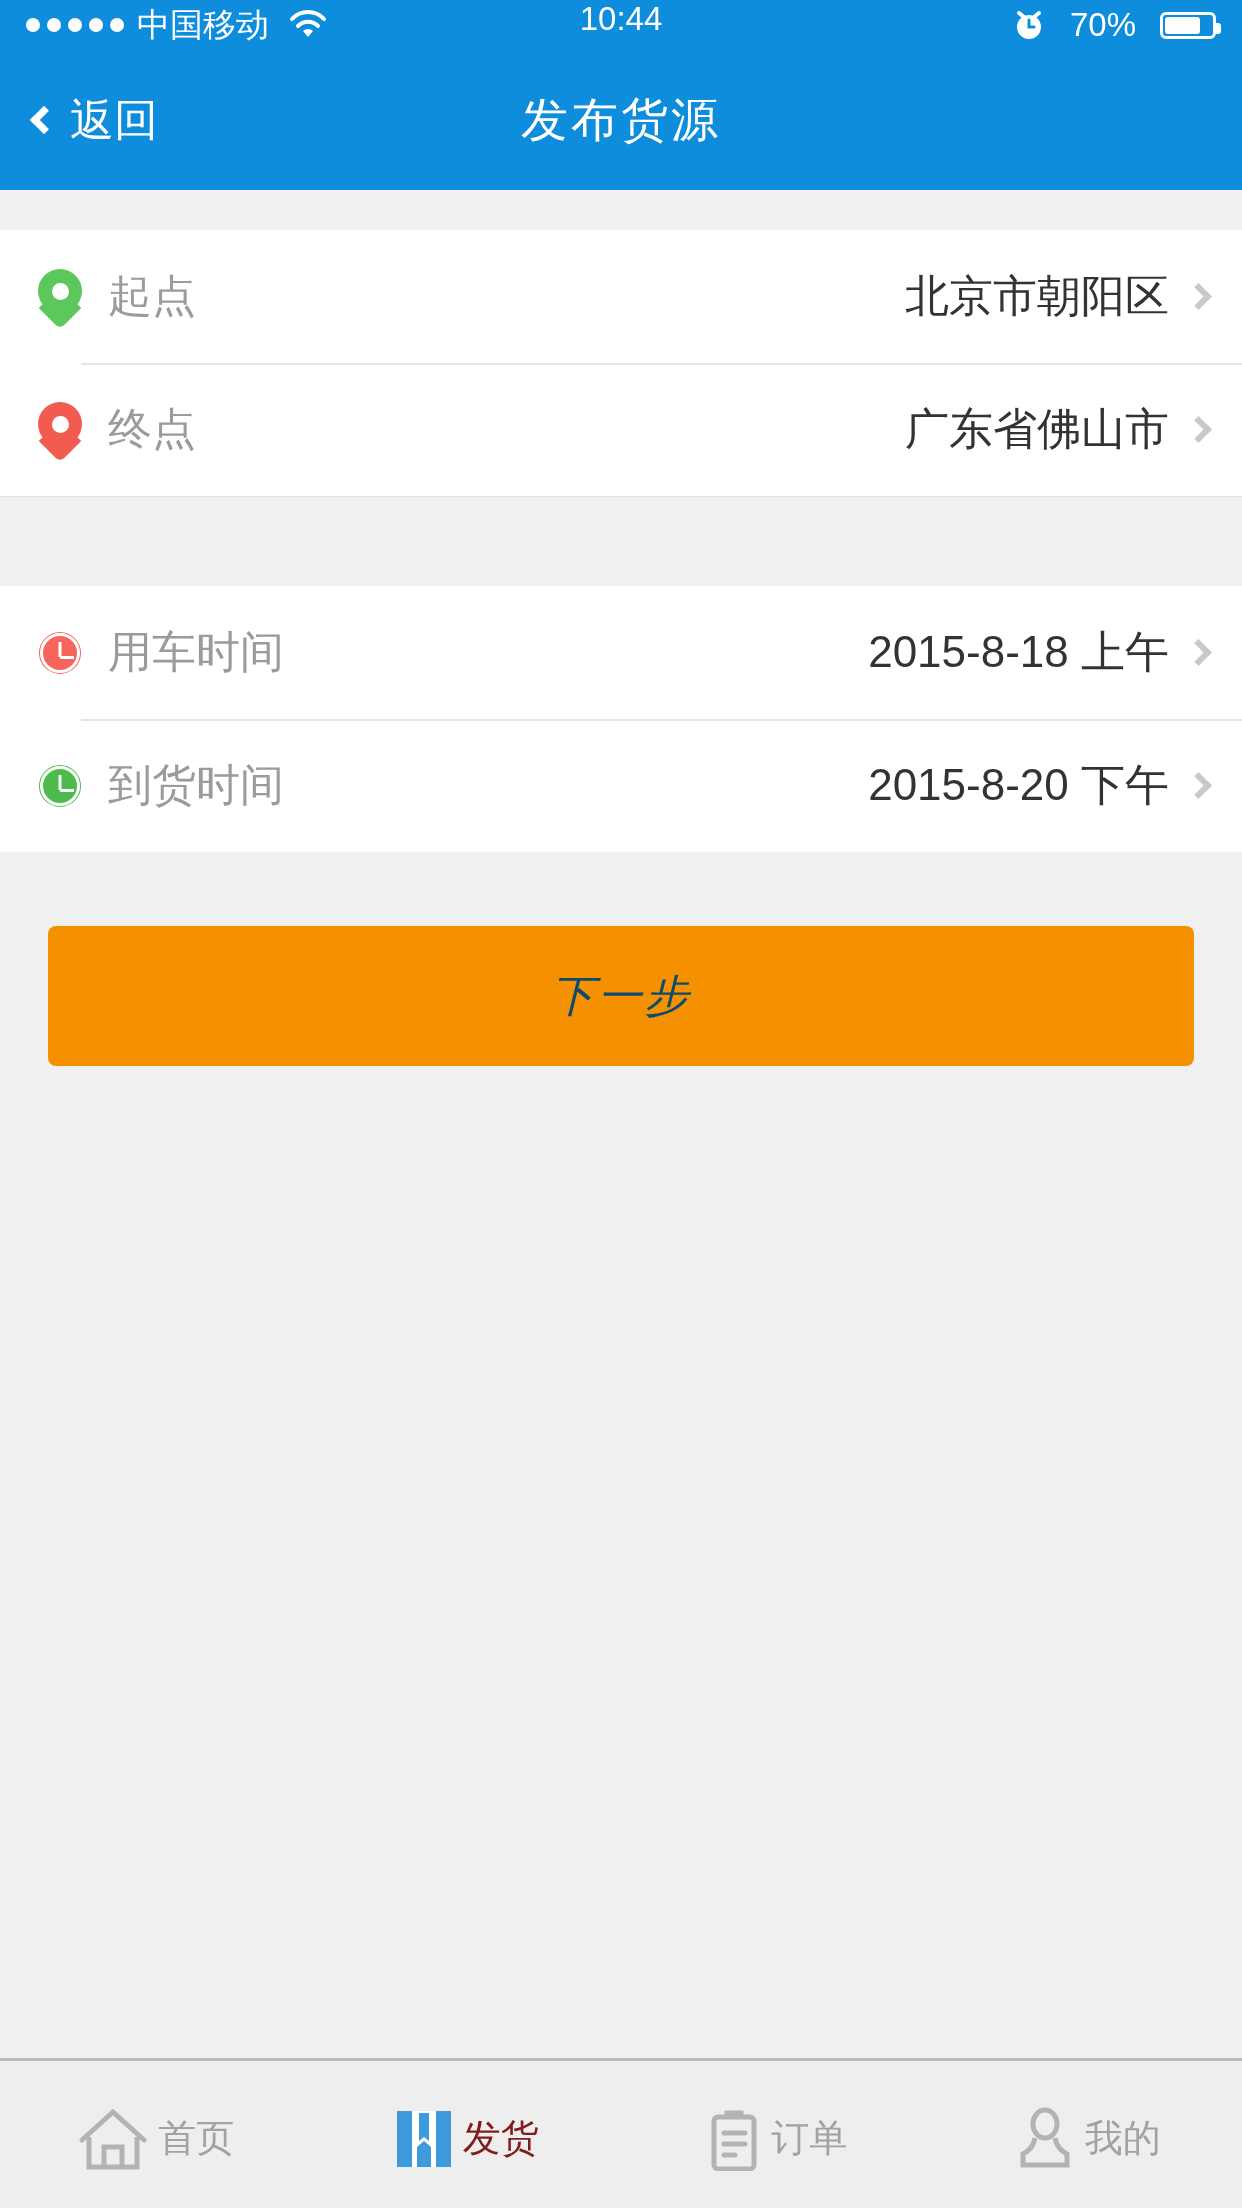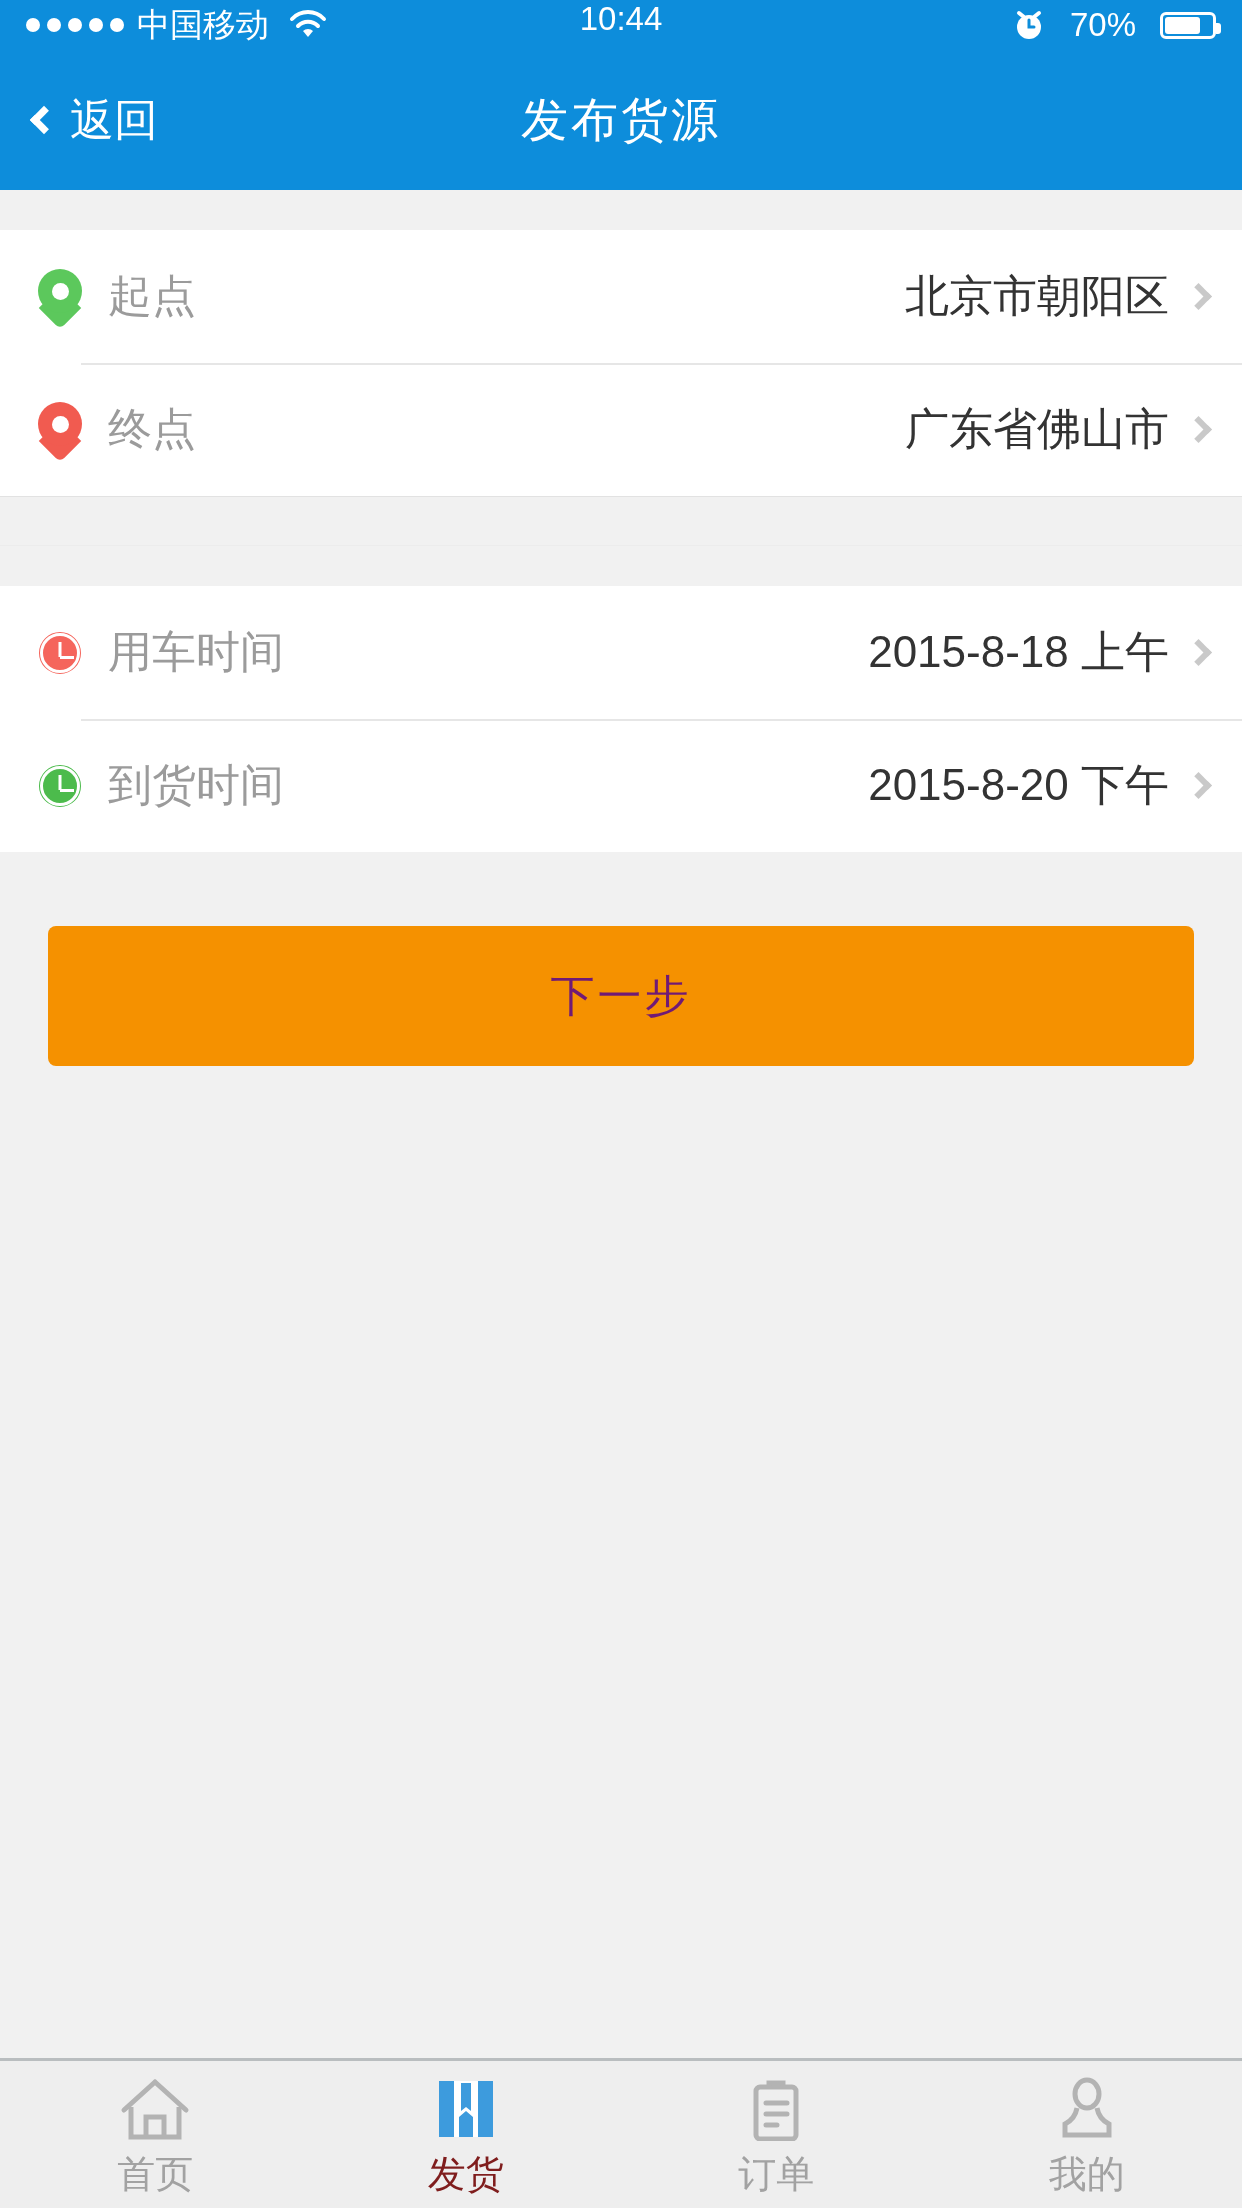--- a/index.html
+++ b/index.html
@@ -160,38 +160,39 @@
 
   
   .btn-area{
     background:#f1f1f1;
     padding:74px 48px 0 48px;
   }
   .primary-btn{
     width:100%; height:140px;
     background:#f59100;
     border:none; border-radius:8px;
-    color:#701a75; font-size:44px;
+    color:#0c4a6e; font-size:44px;
     font-family:"Liberation Sans","DejaVu Sans",sans-serif;
     display:flex; align-items:center; justify-content:center;
     letter-spacing:3px;
     cursor:pointer;
+    font-style:italic;
   }
 
   
   .tabbar{
     position:absolute; left:0; right:0; bottom:0;
     height:150px;
     background:#eeeeee;
     border-top:3px solid #b9bdbf;
     display:flex;
   }
   .tab{
     flex:1 1 0;
-    display:flex; flex-direction:column;
+    display:flex; flex-direction:row;
     align-items:center; justify-content:center;
     gap:8px;
     padding-top:8px;
   }
   .tab-label{ font-size:38px; color:#a2a2a2; }
   .tab.active .tab-label{ color:#7f1d1d; }
   .tab-ico{ height:64px; display:flex; align-items:flex-end; }
 
   svg{ display:block; }
 </style>

